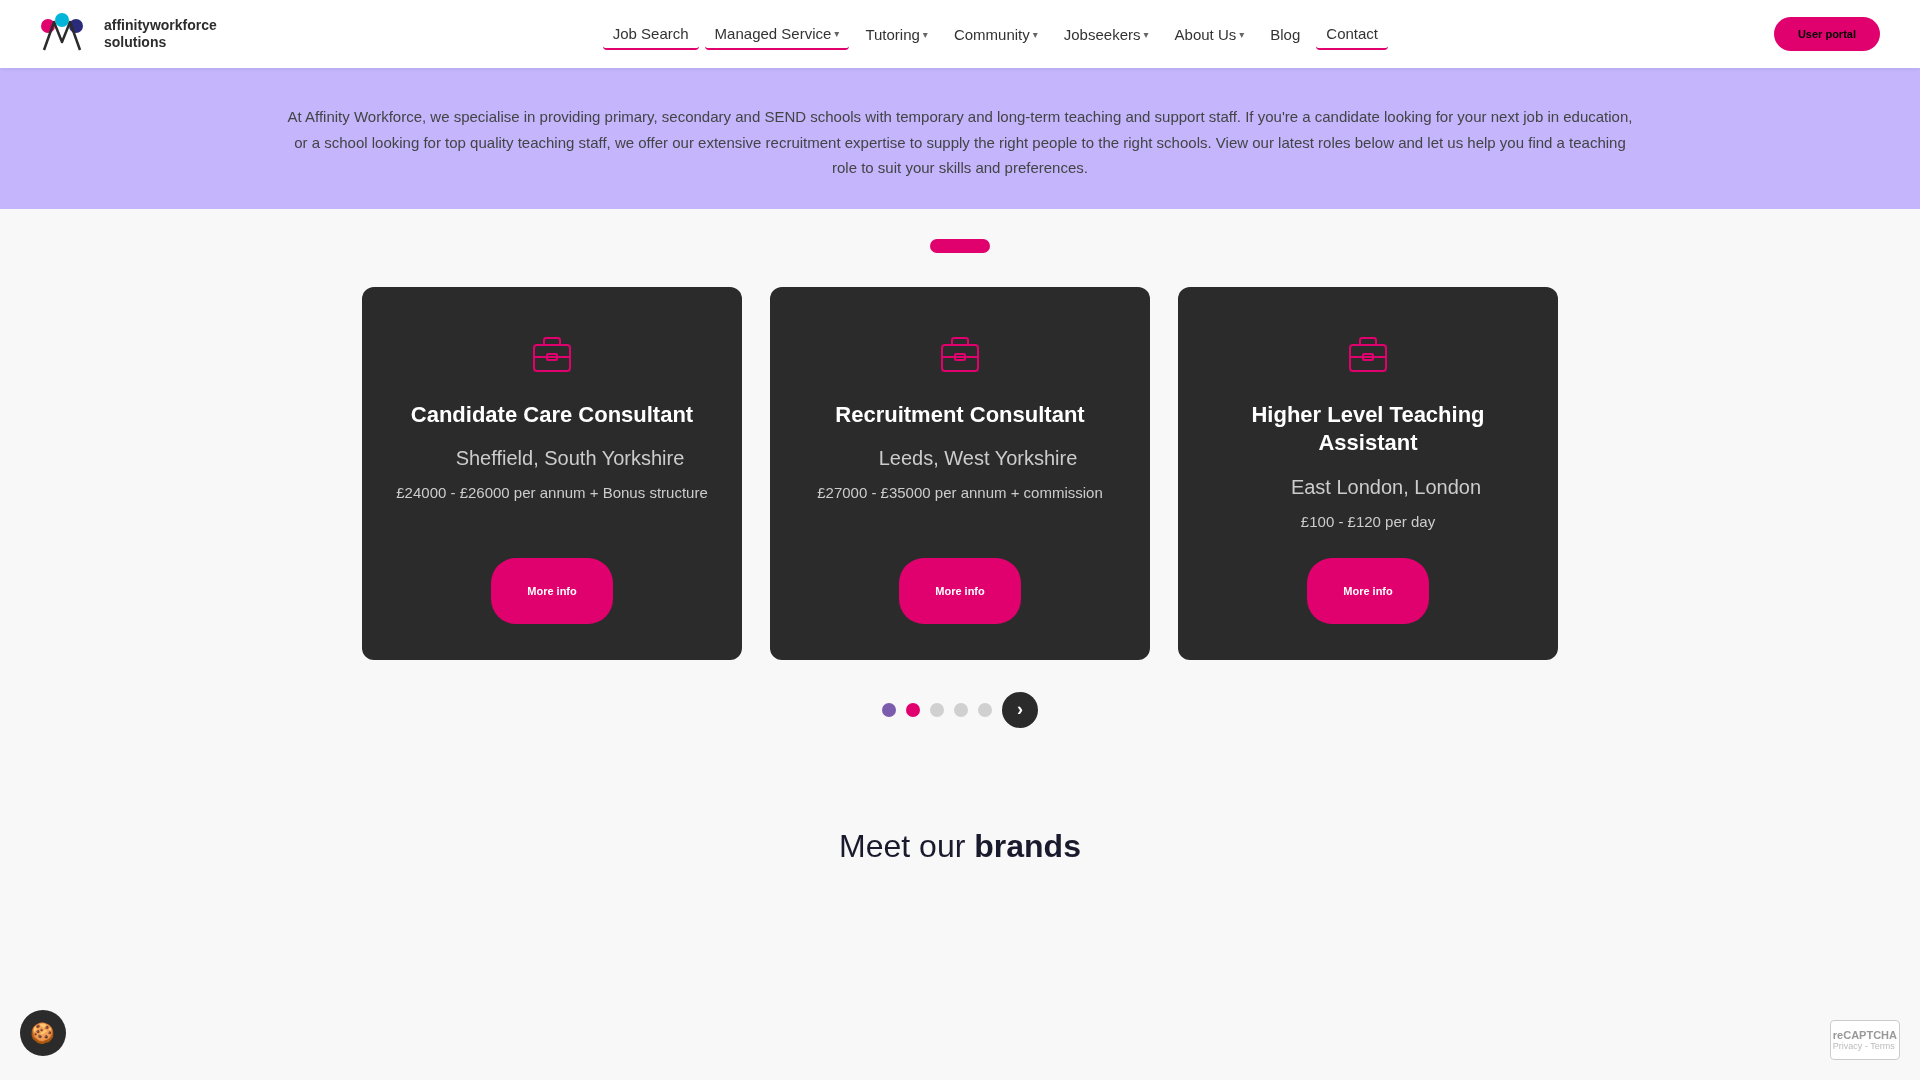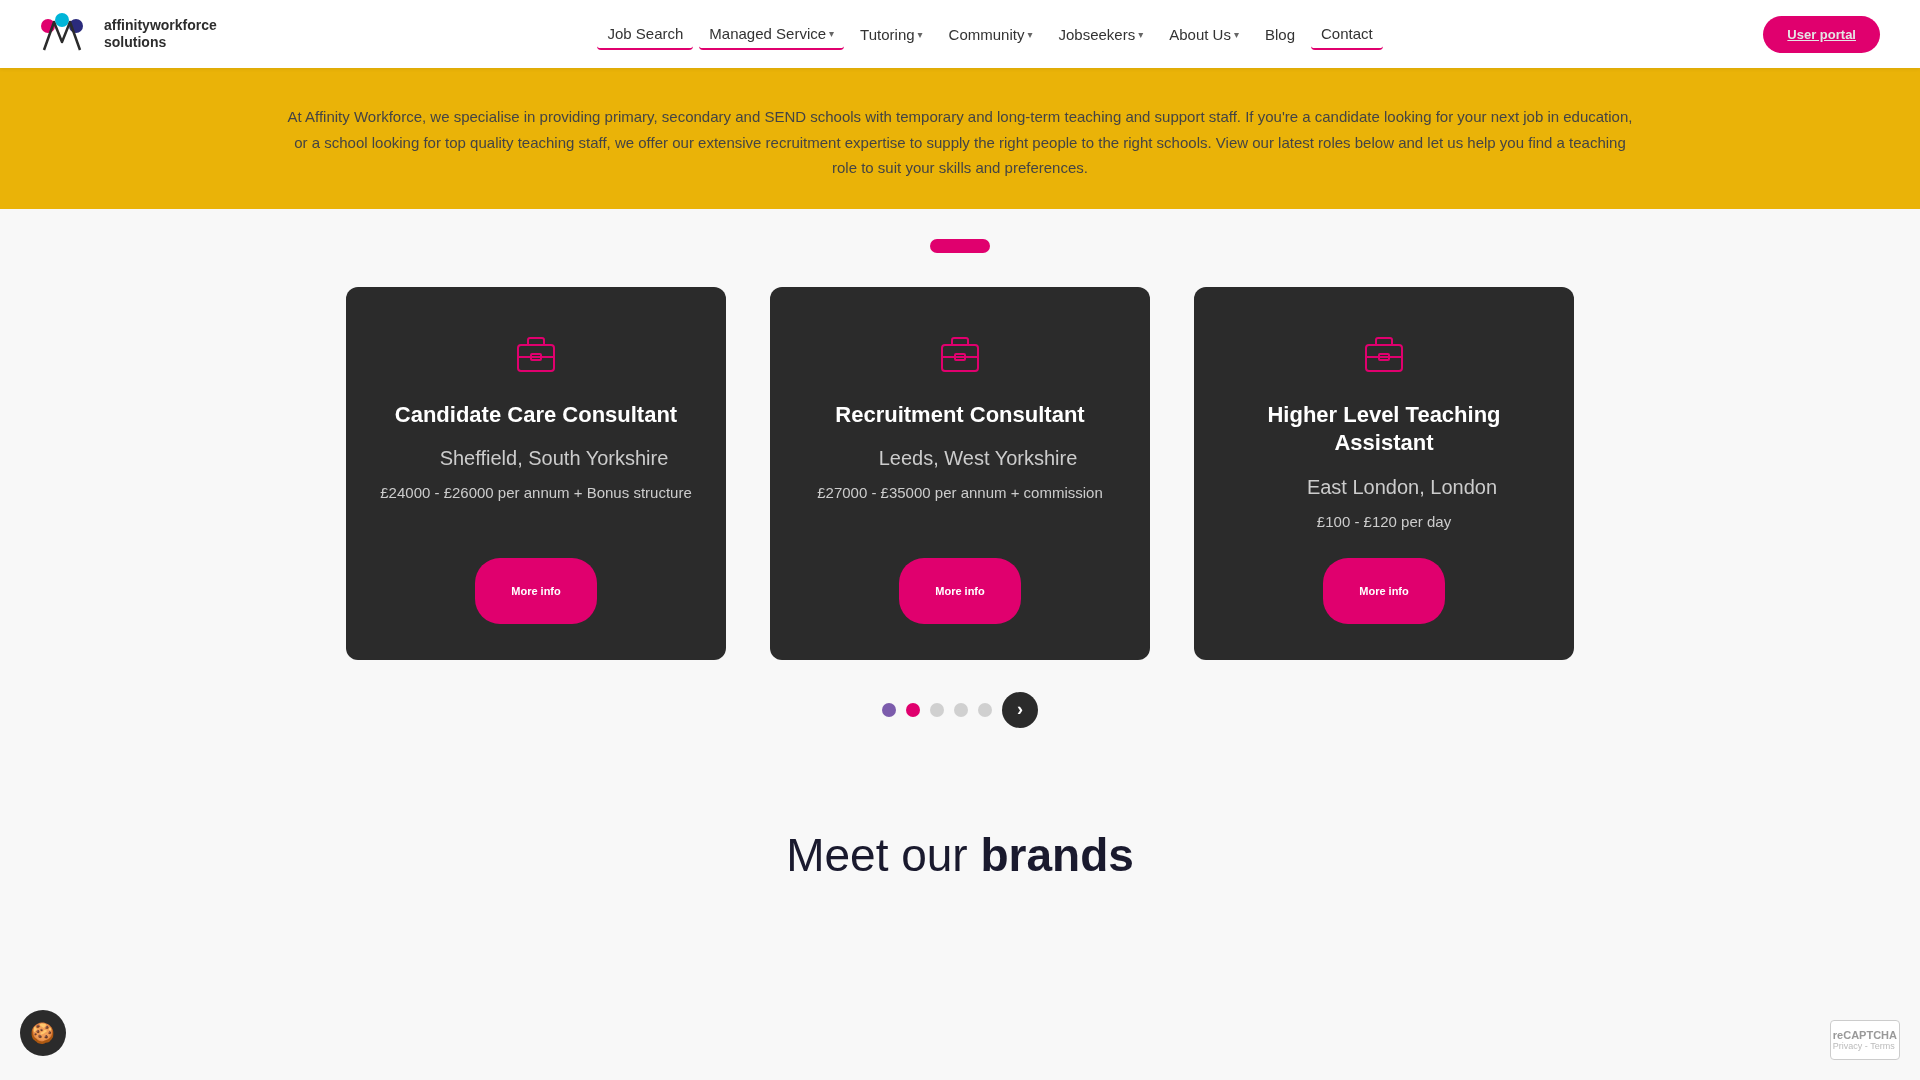--- a/index.html
+++ b/index.html
@@ -28,34 +28,33 @@
       border-radius: 4px;
       display: flex; align-items: center; gap: 3px;
       text-decoration: none;
       white-space: nowrap;
     }
     .nav-item.underline { border-bottom: 2px solid #e0006e; }
     .nav-chevron { font-size: 10px; color: #666; }
 
     .btn-user-portal {
       background: #e0006e;
-      color: #e5e5e5;
+      color: #000000;
       border: none;
       border-radius: 25px;
       padding: 11px 24px;
-      font-size: 13px;
+      font-size: 11px;
       font-weight: 600;
       cursor: pointer;
       white-space: nowrap;
-      text-decoration: underline;
     }
 
     
     .intro-section {
-      background: #eab308;
+      background: #c4b5fd;
       text-align: center;
       padding: 36px 280px 28px;
       font-size: 15px;
       color: #444;
       line-height: 1.7;
     }
 
     
     .vacancies-section {
       background: #f8f8f8;
@@ -74,21 +73,21 @@
       height: 14px;
       background: #e0006e;
       border-radius: 8px;
       margin-bottom: 30px;
     }
 
     
     .cards-container {
       display: flex;
       justify-content: center;
-      gap: 44px;
+      gap: 28px;
       padding: 0 200px;
       flex-wrap: nowrap;
     }
     .job-card {
       background: #2b2b2b;
       border-radius: 12px;
       padding: 40px 32px 36px;
       flex: 1;
       min-width: 0;
       max-width: 380px;
@@ -159,21 +158,21 @@
       font-weight: bold;
     }
 
     
     .brands-section {
       background: #f8f8f8;
       text-align: center;
       padding: 40px 0 20px;
     }
     .brands-title {
-      font-size: 46px;
+      font-size: 32px;
       font-weight: 900;
       color: #1a1a2e;
     }
     .brands-title span { font-weight: 400; }
 
     
     .cookie-btn {
       position: fixed;
       bottom: 24px;
       left: 20px;

